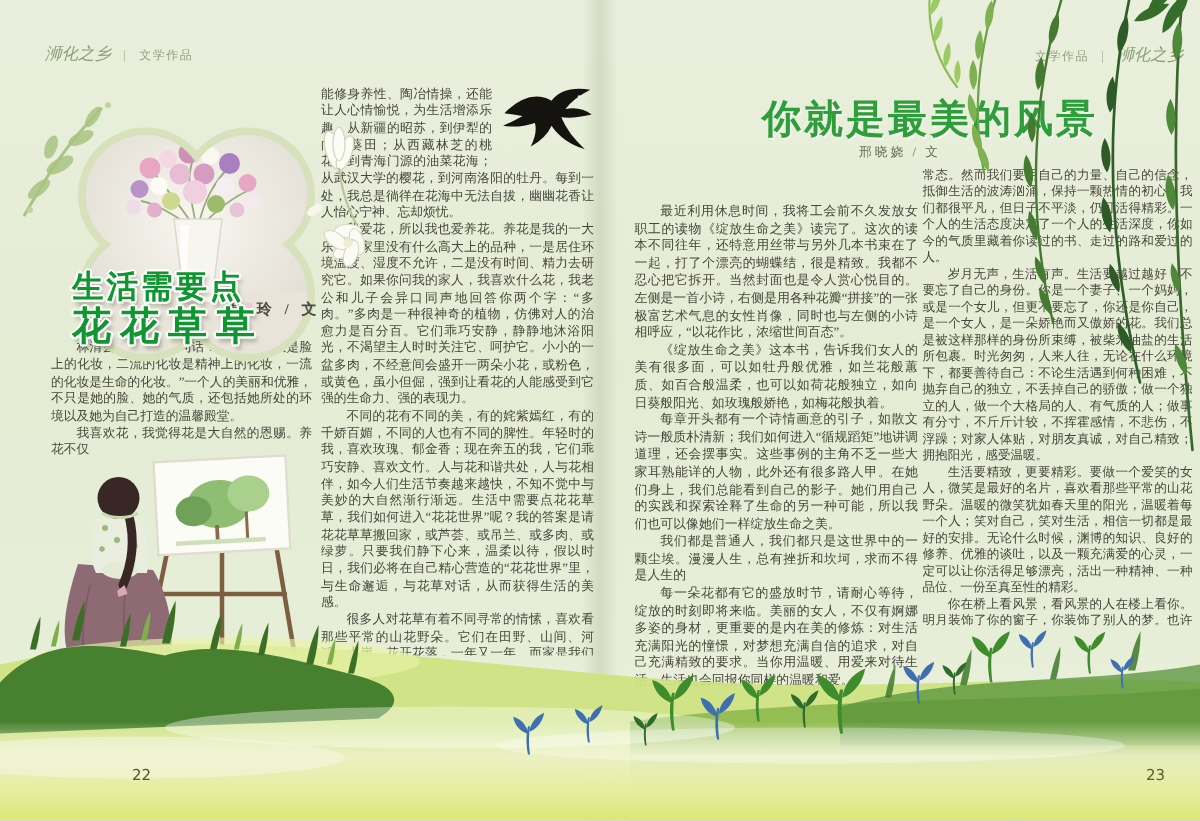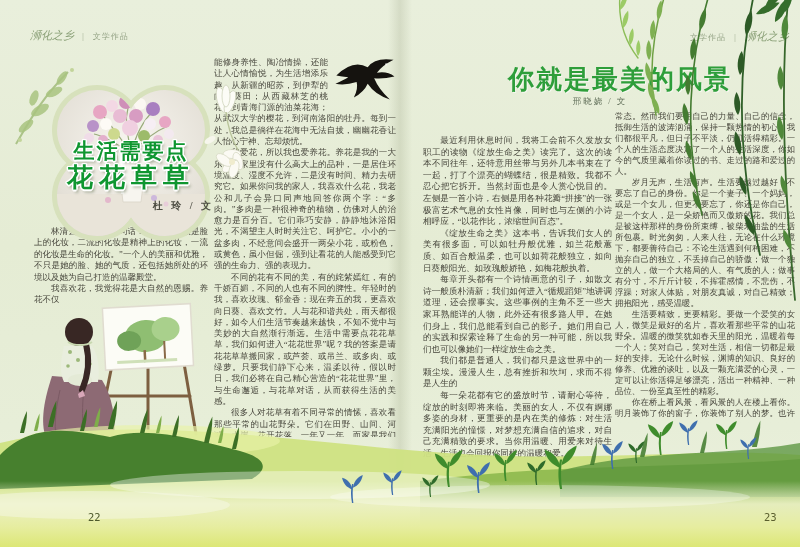--- a/index.html
+++ b/index.html
@@ -18,23 +18,23 @@
   .btxt{position:absolute;z-index:2;text-align:justify;color:#47463c;overflow:hidden;}
   .btxt p{margin:0;text-indent:2em;}
   .btxt p.noind{text-indent:0;}
   .col-a{left:34px;top:226px;width:174px;height:80px;font-size:8.5px;line-height:11.4px;}
   .col-b{left:214px;top:57px;width:182px;height:380px;font-size:8.5px;line-height:11.3px;}
   .col-r1{left:423px;top:111px;width:189px;height:338px;font-size:8.6px;line-height:11.6px;margin-top:24px;}
   .col-r2{left:615px;top:111px;width:180px;height:306px;font-size:8.4px;line-height:11.0px;}
   .swallow-float{float:right;width:64px;height:48px;margin:0 0 2px 4px;}
   
   .frame-wrap{position:absolute;left:48px;top:82px;width:166px;height:162px;z-index:3;}
-  .lp-title{position:absolute;z-index:4;width:166px;text-align:center;font-weight:bold;
+  .lp-title{position:absolute;z-index:4;width:166px;font-weight:bold;
     color:#0f9630;font-family:"Liberation Serif","DejaVu Serif",serif;
-    text-shadow:-1.5px 0 #fff,1.5px 0 #fff,0 -1.5px #fff,0 1.5px #fff,-1px -1px #fff,1px 1px #fff,-1px 1px #fff,1px -1px #fff,2px 3px 3px rgba(60,80,40,.45);}
+    text-shadow:-1.5px 0 #fff,1.5px 0 #fff,0 -1.5px #fff,0 1.5px #fff,-1px -1px #fff,1px 1px #fff,-1px 1px #fff,1px -1px #fff,2px 3px 3px rgba(60,80,40,.45);margin-top:40px;}
   .lp-t1{left:48px;top:137px;font-size:21px;letter-spacing:2px;}
   .lp-t2{left:48px;top:160px;font-size:26px;letter-spacing:6px;}
   .lp-author{position:absolute;left:48px;top:199px;width:166px;text-align:right;z-index:3;
     font-size:10px;color:#4c4c42;letter-spacing:3px;font-weight:bold;}
   
   .rp-title{position:absolute;left:450px;top:62px;width:340px;text-align:center;z-index:2;
     font-size:26px;font-weight:bold;color:#2e9e3a;letter-spacing:2px;
     text-shadow:1px 1px 0 rgba(255,255,255,.6);}
   .rp-author{position:absolute;left:430px;top:96px;width:340px;text-align:center;z-index:2;
     font-size:8.5px;color:#62705a;letter-spacing:2px;}
@@ -191,21 +191,21 @@
   </div>
   <div class="btxt col-b">
     <span class="swallow-float">
       <svg width="64" height="48" viewBox="0 0 68 52">
         <path d="M4,20 Q22,2 38,11 Q46,0 66,3 Q54,9 48,17 Q59,15 67,21 Q55,24 45,23 Q50,35 62,46 Q46,41 38,29 Q34,38 23,44 Q28,34 26,27 Q14,31 3,29 Q12,25 17,22 Q10,21 4,20 Z" fill="#15130f"></path>
         <circle cx="58" cy="8" r="1.2" fill="#fff" opacity="0.7"></circle>
       </svg>
     </span>
     <p class="noind">能修身养性、陶冶情操，还能让人心情愉悦，为生活增添乐趣。从新疆的昭苏，到伊犁的向日葵田；从西藏林芝的桃花，到青海门源的油菜花海；从武汉大学的樱花，到河南洛阳的牡丹。每到一处，我总是徜徉在花海中无法自拔，幽幽花香让人怡心宁神、忘却烦忧。</p>
     <p>我爱花，所以我也爱养花。养花是我的一大乐趣。家里没有什么高大上的品种，一是居住环境温度、湿度不允许，二是没有时间、精力去研究它。如果你问我的家人，我喜欢什么花，我老公和儿子会异口同声地回答你两个字：“多肉。”多肉是一种很神奇的植物，仿佛对人的治愈力是百分百。它们乖巧安静，静静地沐浴阳光，不渴望主人时时关注它、呵护它。小小的一盆多肉，不经意间会盛开一两朵小花，或粉色，或黄色，虽小但倔，强到让看花的人能感受到它强的生命力、强的表现力。</p>
-    <p>不同的花有不同的美，有的姹紫嫣红，有的千娇百媚，不同的人也有不同的脾性。年轻时的我，喜欢玫瑰、郁金香；现在奔五的我，更喜欢向日葵、喜欢文竹。人与花和谐共处，雨天都很好，如今人们生活节奏越来越快，不知不觉中与美妙的大自然渐行渐远。生活中需要点花花草草，我们如何进入“花花世界”呢？我的答案是请花花草草搬回家，或芦荟、或吊兰、或多肉、或绿萝。只要我们静下心来，温柔以待，假以时日，我们必将在自己精心营造的“花花世界”里，与生命邂逅，与花草对话，从而获得生活的美感。</p>
+    <p>不同的花有不同的美，有的姹紫嫣红，有的千娇百媚，不同的人也有不同的脾性。年轻时的我，喜欢玫瑰、郁金香；现在奔五的我，它们乖巧安静、喜欢文竹。人与花和谐共处，人与花相伴，如今人们生活节奏越来越快，不知不觉中与美妙的大自然渐行渐远。生活中需要点花花草草，我们如何进入“花花世界”呢？我的答案是请花花草草搬回家，或芦荟、或吊兰、或多肉、或绿萝。只要我们静下心来，温柔以待，假以时日，我们必将在自己精心营造的“花花世界”里，与生命邂逅，与花草对话，从而获得生活的美感。</p>
     <p>很多人对花草有着不同寻常的情愫，喜欢看那些平常的山花野朵。它们在田野、山间、河滩、土崖，花开花落，一年又一年。而家是我们每个人的心灵栖息地，家里摆几盆花花草草，也能给家里增添一些生活气息。有花花草草相伴，晴天、雨天都很好。</p>
   </div>
 
   <div class="rp-title">你就是最美的风景</div>
   <div class="rp-author">邢晓娆 / 文</div>
   <div class="btxt col-r1">
     <p>最近利用休息时间，我将工会前不久发放女职工的读物《绽放生命之美》读完了。这次的读本不同往年，还特意用丝带与另外几本书束在了一起，打了个漂亮的蝴蝶结，很是精致。我都不忍心把它拆开。当然封面也是令人赏心悦目的。左侧是一首小诗，右侧是用各种花瓣“拼接”的一张极富艺术气息的女性肖像，同时也与左侧的小诗相呼应，“以花作比，浓缩世间百态”。</p>
     <p>《绽放生命之美》这本书，告诉我们女人的美有很多面，可以如牡丹般优雅，如兰花般蕙质、如百合般温柔，也可以如荷花般独立，如向日葵般阳光、如玫瑰般娇艳，如梅花般执着。</p>
     <p>每章开头都有一个诗情画意的引子，如散文诗一般质朴清新；我们如何进入“循规蹈矩”地讲调道理，还会摆事实。这些事例的主角不乏一些大家耳熟能详的人物，此外还有很多路人甲。在她们身上，我们总能看到自己的影子。她们用自己的实践和探索诠释了生命的另一种可能，所以我们也可以像她们一样绽放生命之美。</p>
     <p>我们都是普通人，我们都只是这世界中的一颗尘埃。漫漫人生，总有挫折和坎坷，求而不得是人生的</p>

